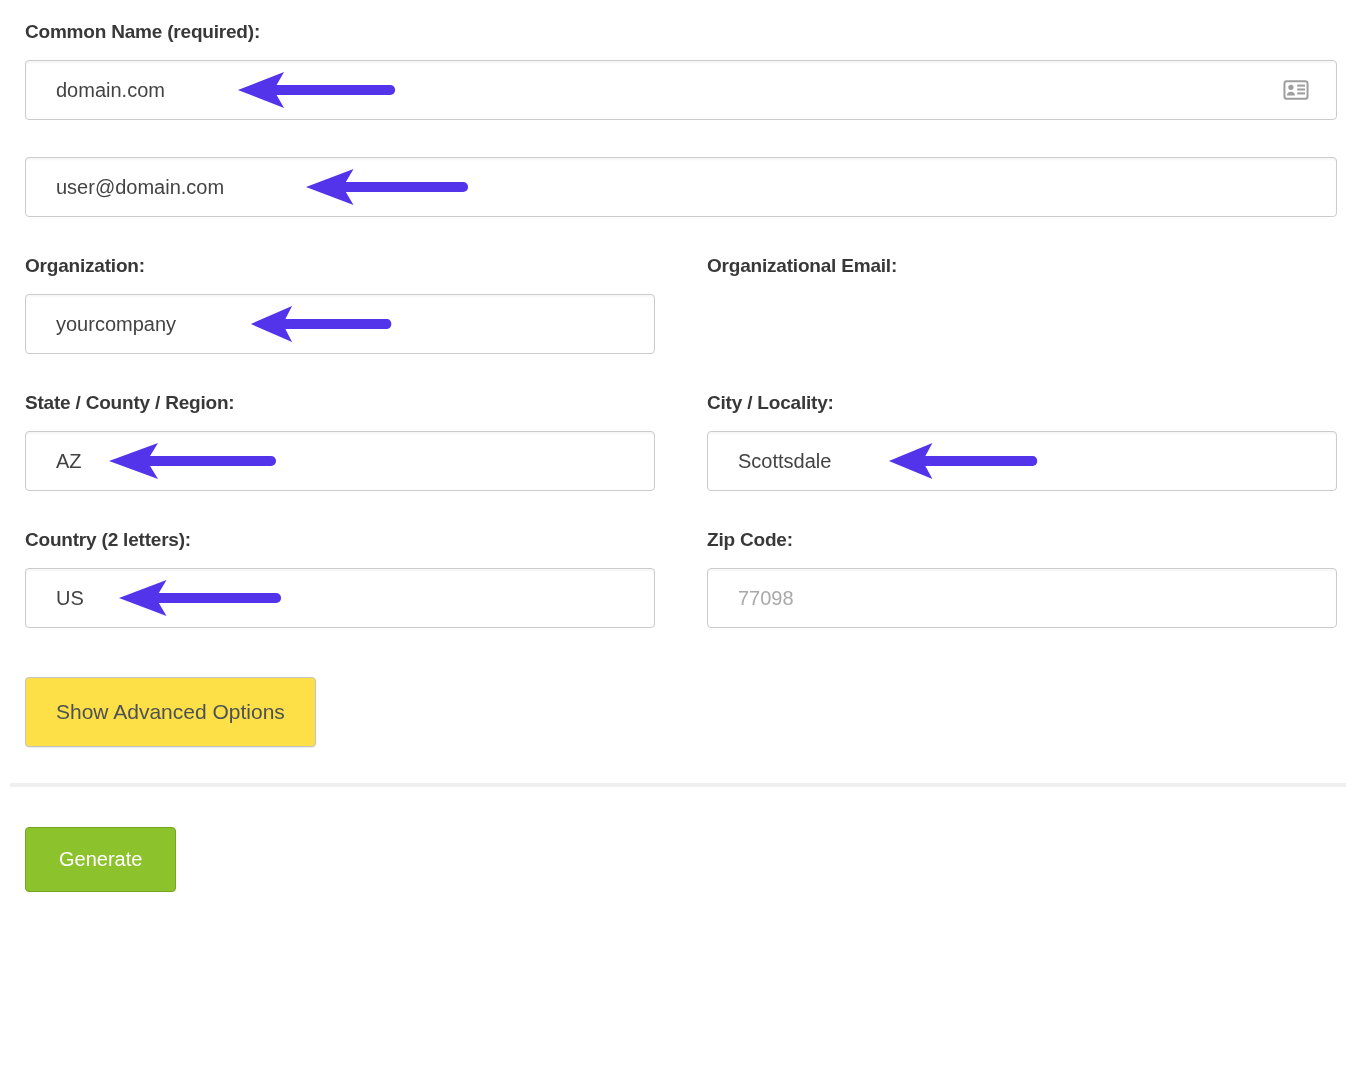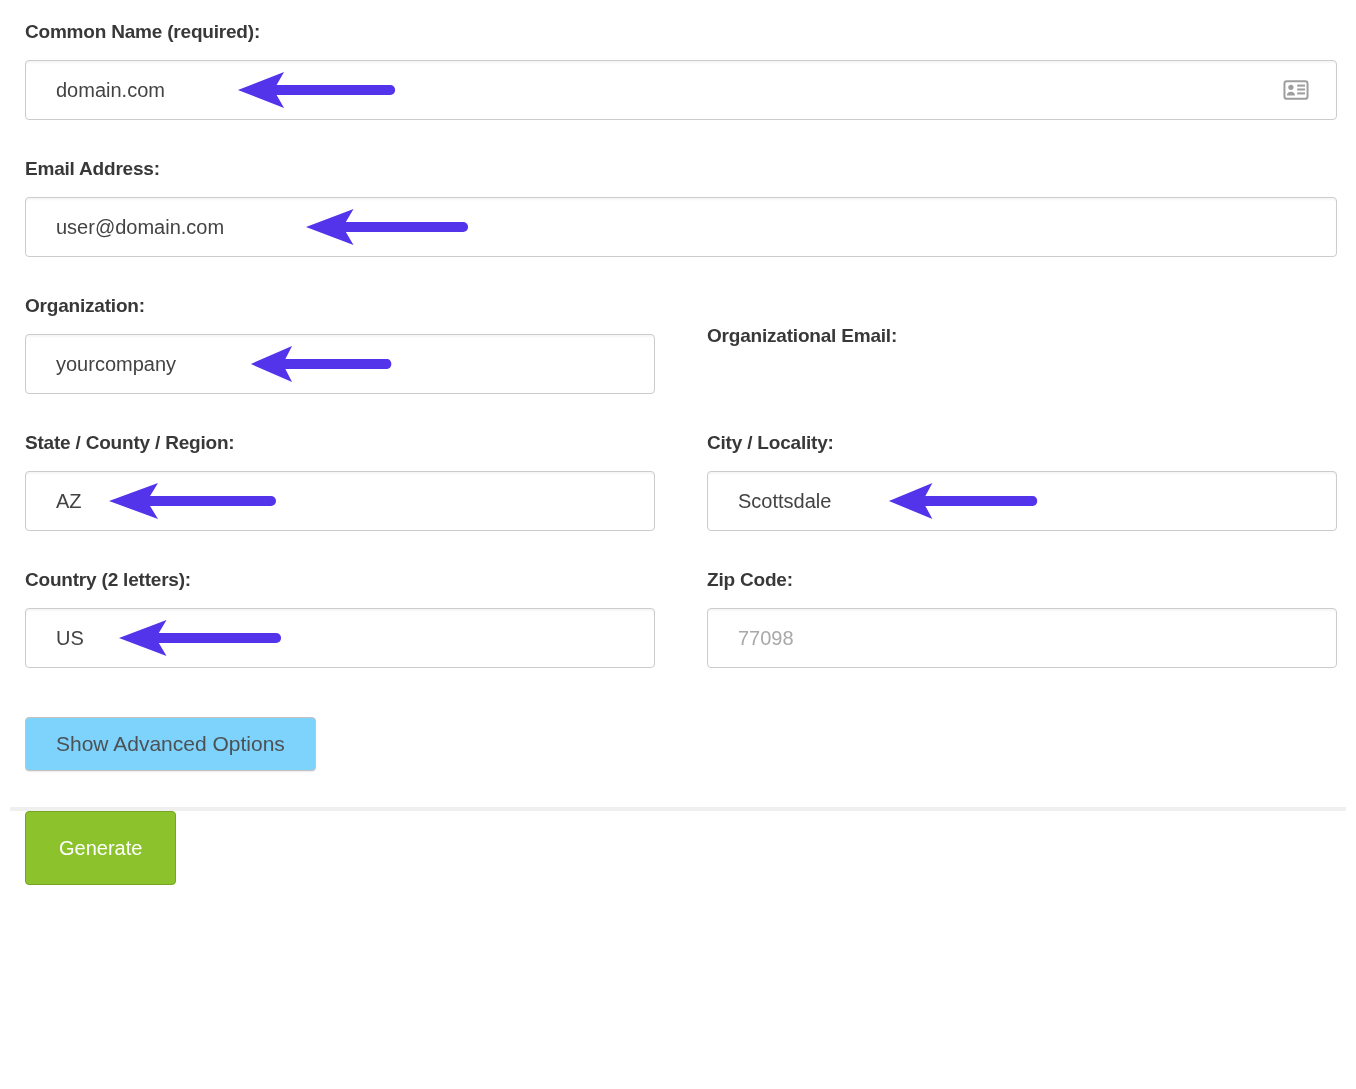--- a/index.html
+++ b/index.html
@@ -17,21 +17,20 @@
     font-weight: 700;
     color: #383838;
     letter-spacing: -0.2px;
     line-height: 24px;
     margin-bottom: 16px;
   }
   .row {
     display: flex;
     gap: 52px;
     margin-bottom: 37px;
-    align-items: center;
   }
   .col { flex: 1; min-width: 0; }
   .input-wrap { position: relative; border-radius: 18px; }
   input.text {
     width: 100%;
     height: 60px;
     border: 1px solid #cccccc;
     border-radius: 4px;
     padding: 0 60px 0 30px;
     font-size: 20px;
@@ -57,40 +56,41 @@
   .arrow-co { left: 93px;  width: 165px; }
   .card-icon {
     position: absolute;
     right: 28px;
     top: 50%;
     transform: translateY(-50%);
   }
   .btn-advanced {
     display: inline-block;
     margin-top: 33px;
-    height: 54px;
+    height: 70px;
     padding: 0 30px;
     font-size: 21px;
     font-family: "Liberation Sans", sans-serif;
     color: #4d5156;
-    background: #7dd3fc;
+    background: #fde047;
     border: 1px solid #c4c4c4;
     border-radius: 4px;
     box-shadow: 0 1px 1px rgba(0,0,0,0.08);
     cursor: pointer;
   }
   hr.divider {
     border: none;
     height: 4px;
     background: #efefef;
     margin: 36px -9px 0 -15px;
   }
   .btn-generate {
     display: inline-block;
-    height: 74px;
+    margin-top: 40px;
+    height: 65px;
     padding: 0 33px;
     font-size: 20px;
     font-family: "Liberation Sans", sans-serif;
     color: #ffffff;
     background: #8cc22c;
     border: 1px solid #76a521;
     border-radius: 4px;
     cursor: pointer;
   }
 </style>
@@ -117,21 +117,20 @@
           <rect x="15.3" y="9.3" width="8.6" height="2.3" fill="#9e9e9e"></rect>
           <rect x="15.3" y="13.6" width="8.6" height="2.3" fill="#9e9e9e"></rect>
         </svg>
       </div>
     </div>
   </div>
 
   
   <div class="row">
     <div class="col">
-      <div class="field-label">Email Address:</div>
       <div class="input-wrap">
         <input class="text" type="text" value="user@domain.com" style="">
         <svg class="arrow arrow-em" viewBox="0 0 170 38" preserveAspectRatio="none">
           <line x1="40" y1="19" x2="163" y2="19" stroke="#5334ea" stroke-width="10" stroke-linecap="round"></line>
           <polygon points="1,19 50,1 39,19 50,37" fill="#5334ea"></polygon>
         </svg>
       </div>
     </div>
   </div>
 

